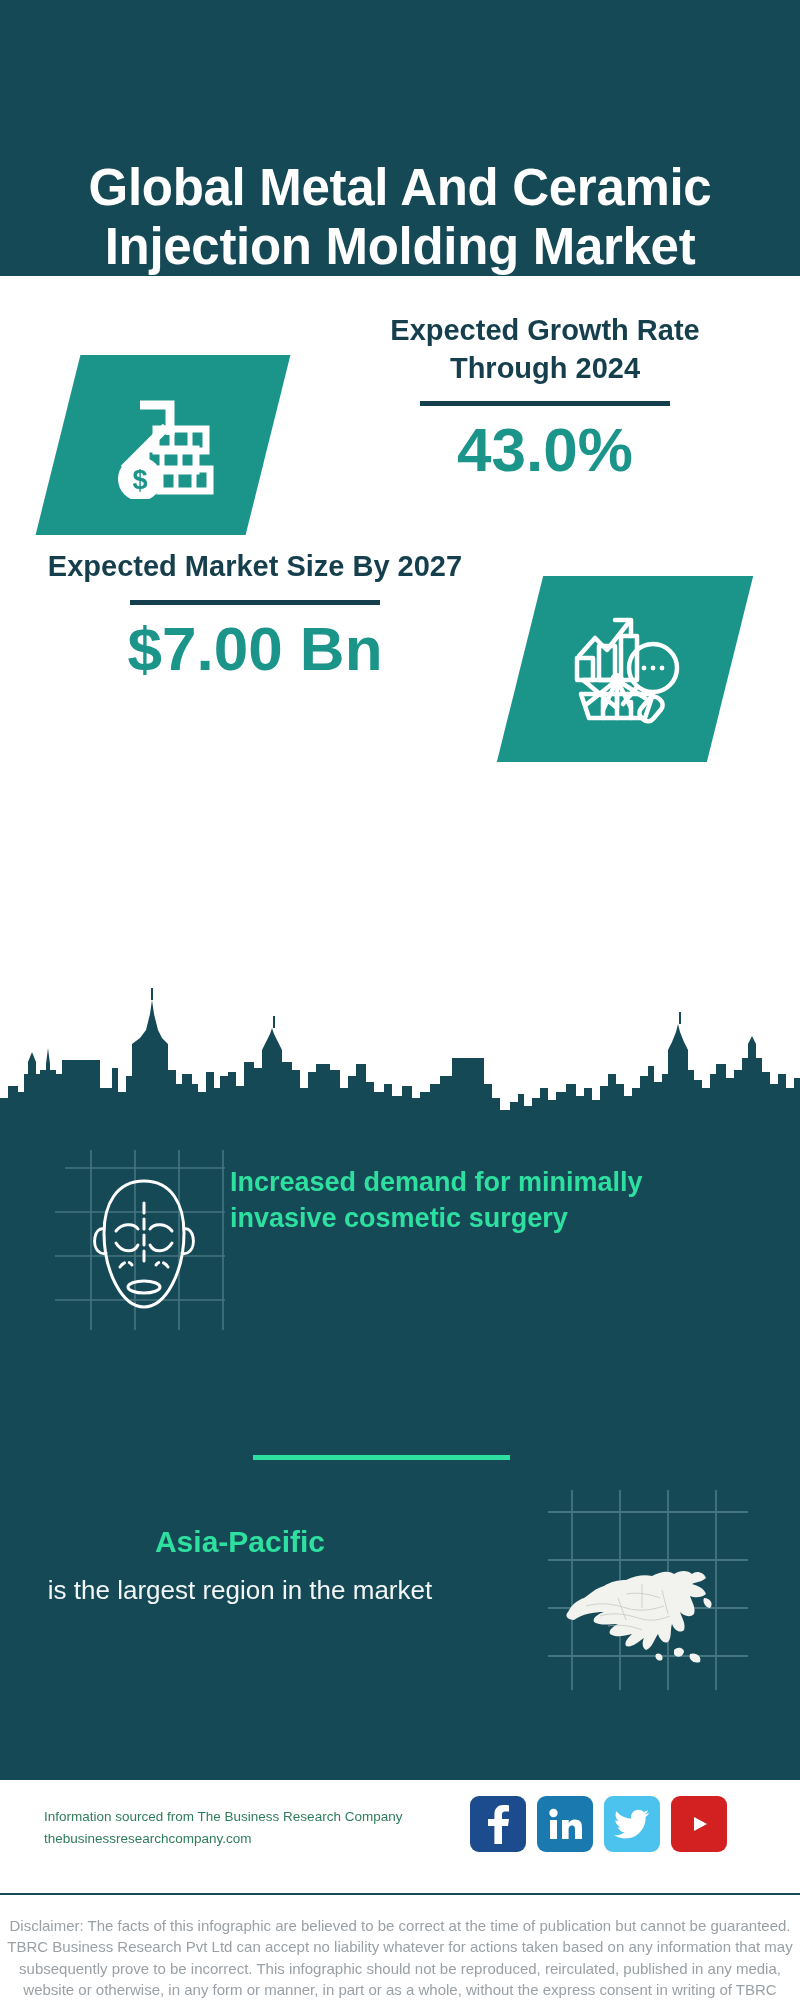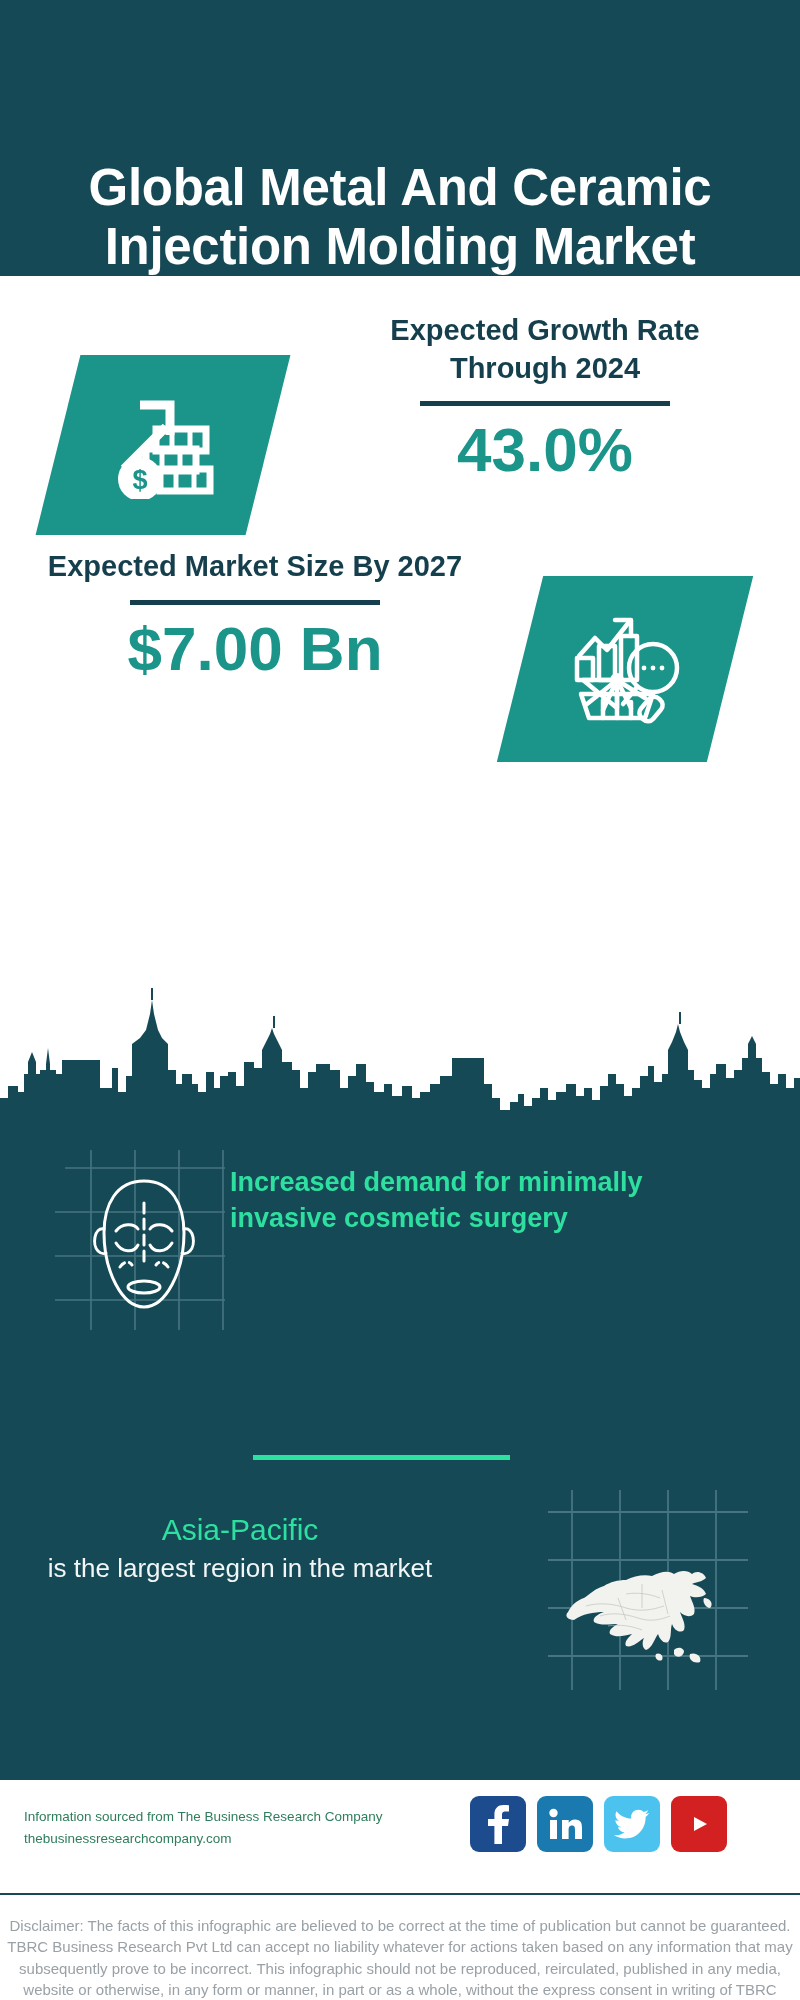--- a/index.html
+++ b/index.html
@@ -91,28 +91,28 @@
     color:#f2f6f7;font-size:26px;font-weight:normal;line-height:1.35;margin:2px 0 0 0;
   }
   .green-rule{
     position:absolute;left:253px;top:1455px;width:257px;height:5px;background:#2ee0a0;
   }
 
   
   .region{
     position:absolute;left:30px;top:1510px;width:420px;text-align:center;
   }
-  .hl2{color:#2ee0a0;font-size:30px;font-weight:normal;line-height:1.3;margin:0;}
+  .hl2{color:#2ee0a0;font-size:30px;font-weight:bold;line-height:1.3;margin:12px;}
 
   
   .footer{
     position:absolute;left:0;top:1780px;width:800px;height:110px;background:#ffffff;
   }
   .foot-text{
-    position:absolute;left:24px;top:26px;width:430px;
+    position:absolute;left:44px;top:26px;width:430px;
     color:#2f7d5c;font-size:13.5px;line-height:1.65;
   }
   .socials{
     position:absolute;left:470px;top:16px;display:flex;gap:11px;align-items:center;
   }
   .sico{width:56px;height:56px;border-radius:9px;display:flex;align-items:center;justify-content:center;}
 
   .divline{position:absolute;left:0;top:1893px;width:800px;height:2px;background:#164956;}
 
   .disclaimer{

